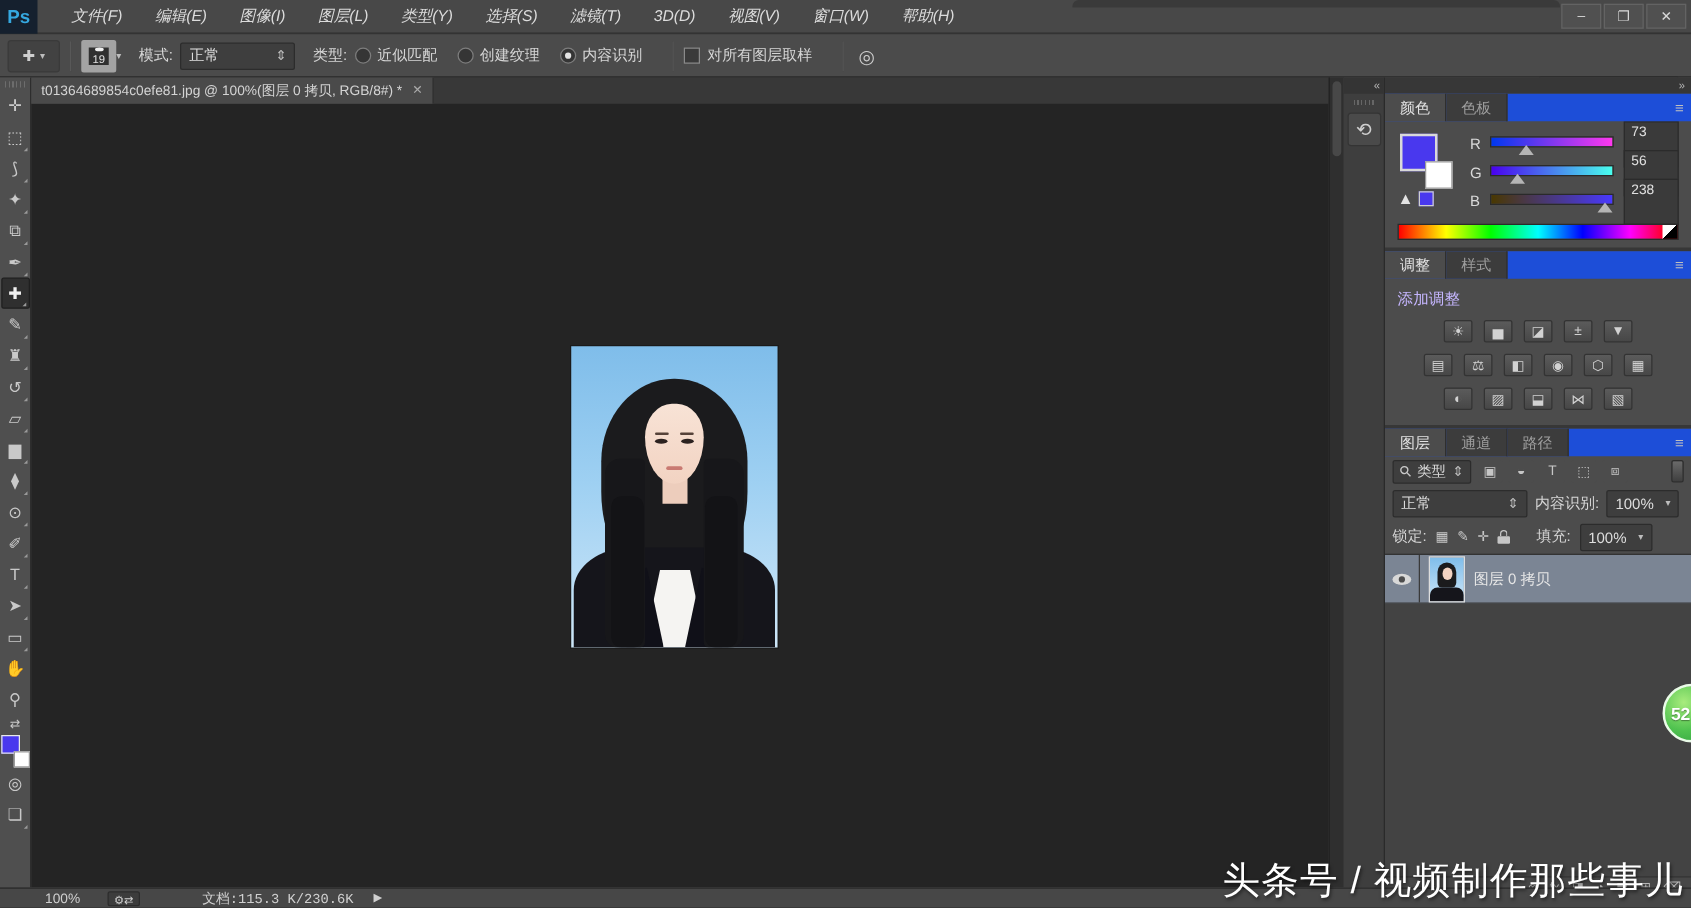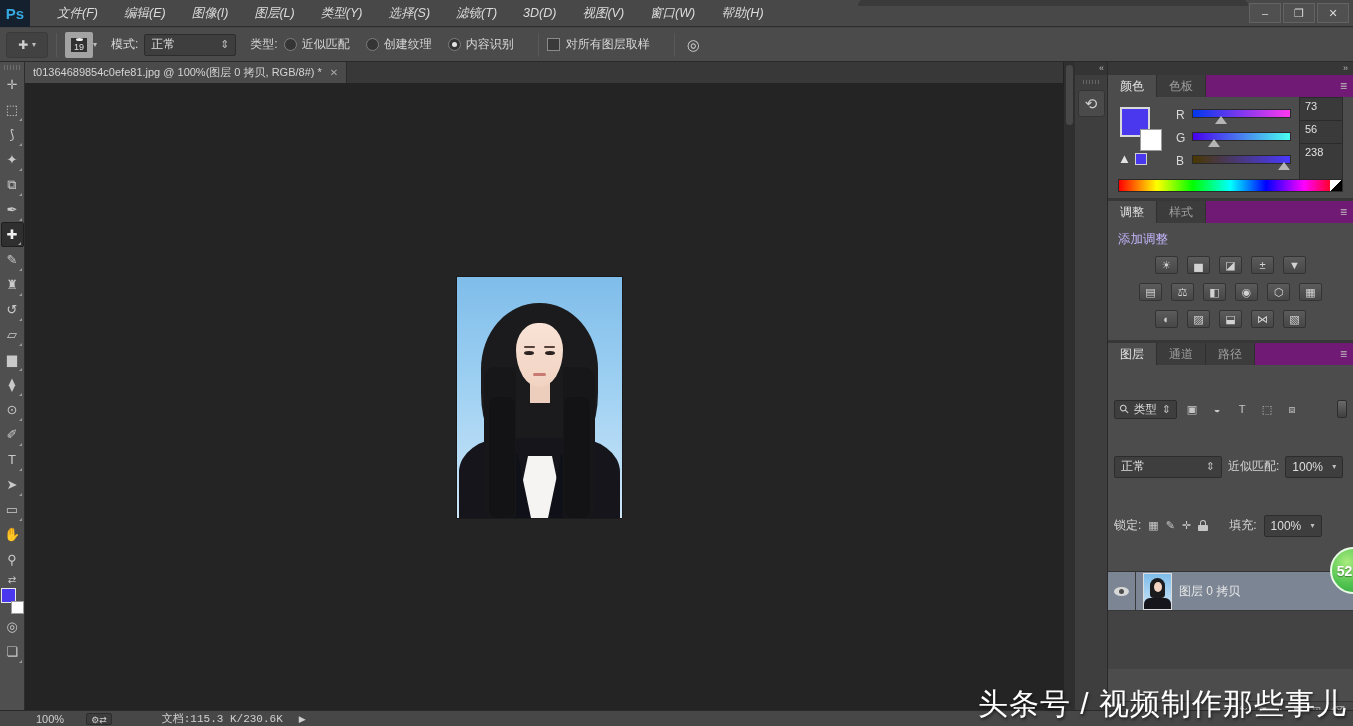--- a/index.html
+++ b/index.html
@@ -92,21 +92,21 @@
   .collapsed-dock { position:absolute; left:1075px; top:62px; width:33px; height:648px; background:#3e3e3e; border-right:1px solid #2a2a2a; }
   .cd-head { height:13px; background:#343434; color:#b5b5b5; font-size:9px; text-align:right; padding:0 3px; line-height:13px; }
   .cd-btn { width:27px; height:27px; margin:6px auto 0; background:#4a4a4a; border:1px solid #343434; border-radius:3px;
     color:#cfcfcf; font-size:15px; display:flex; align-items:center; justify-content:center; }
   .cd-grip { width:17px; height:4px; margin:5px auto 0; background:repeating-linear-gradient(90deg,#666 0 1px,transparent 1px 3px); }
 
   
   .right-dock { position:absolute; left:1108px; top:62px; width:245px; height:648px; background:#424242; color:#d6d6d6; font-size:12px; }
   .dock-head { height:13px; background:#373737; color:#b5b5b5; font-size:9px; text-align:right; line-height:13px; padding:0 5px; }
   .panel { border-bottom:3px solid #373737; background:#4c4c4c; }
-  .tabs { height:22px; background:#701a75; display:flex; align-items:flex-end; position:relative; }
+  .tabs { height:22px; background:#1d4ed8; display:flex; align-items:flex-end; position:relative; }
   .tab { padding:0 12px; height:22px; line-height:22px; color:#9e9e9e; background:#3c3c3c; border-right:1px solid #2f2f2f; font-size:12px; }
   .tab.active { background:#4c4c4c; color:#e2e2e2; }
   .panel-menu { position:absolute; right:6px; top:4px; color:#c0c0c0; font-size:12px; }
 
   
   .color-body { padding:8px 10px 6px 10px; }
   .color-cols { display:flex; }
   .swatch-area { position:relative; width:52px; height:62px; }
   .fg-big { position:absolute; left:2px; top:2px; width:30px; height:30px; border:2px solid #d9d9d9; }
   .bg-big { position:absolute; left:22px; top:24px; width:22px; height:22px; background:#fff; border:1px solid #9a9a9a; }
@@ -127,21 +127,21 @@
   .spec-end { position:absolute; right:0; top:0; width:12px; height:100%; background:linear-gradient(135deg,#fff 50%,#000 50%); }
 
   
   .adj-body { padding:6px 8px 10px 8px; }
   .adj-title { color:#c4b5fd; margin:2px 0 8px 2px; font-size:12.5px; }
   .adj-row { display:flex; justify-content:center; gap:9px; margin-bottom:9px; }
   .adj-icon { width:23px; height:18px; background:linear-gradient(180deg,#5b5b5b,#474747); border:1px solid #333;
     border-radius:2px; color:#d2d2d2; font-size:11px; display:flex; align-items:center; justify-content:center; }
 
   
-  .panel.layers { border-bottom:none; height:375px; display:flex; flex-direction:column;gap:32px; }
+  .panel.layers { border-bottom:none; height:375px; display:flex; flex-direction:column; }
   .lp-filter { height:24px; display:flex; align-items:center; padding:2px 6px; gap:5px; background:#4c4c4c; }
   .lp-search { height:19px; background:#3e3e3e; border:1px solid #2c2c2c; border-radius:2px; display:flex;
     align-items:center; padding:0 5px; gap:5px; font-size:11.5px; color:#dadada; }
   .mag { display:inline-block; transform:rotate(-45deg); font-size:12px; color:#c9c9c9; }
   .lp-ficon { width:20px; height:18px; display:flex; align-items:center; justify-content:center;
     color:#c6c6c6; font-size:11px; background:#4c4c4c; border-radius:2px; }
   .lp-toggle { margin-left:auto; width:10px; height:18px; background:linear-gradient(180deg,#6a6a6a,#3f3f3f); border:1px solid #2d2d2d; border-radius:2px; }
   .lp-blend { height:27px; display:flex; align-items:center; padding:0 6px; gap:6px; background:#4c4c4c; }
   .lp-lock { height:27px; display:flex; align-items:center; padding:0 6px; gap:7px; background:#4c4c4c; font-size:12px; }
   .lock-ico { color:#c6c6c6; font-size:11px; }
@@ -531,21 +531,21 @@
         <span class="lp-ficon">
             <span>⧈</span>
           </span>
         <span class="lp-toggle"></span>
       </div>
       <div class="lp-blend">
         <div class="select-box" style="width:108px;justify-content:space-between;">
           <span>正常</span>
           <span class="updown">⇕</span>
         </div>
-        <span>近似匹配:</span>
+        <span>内容识别:</span>
         <div class="select-box" style="width:58px;justify-content:space-between;">
           <span>100%</span>
           <span class="mini-arrow">▾</span>
         </div>
       </div>
       <div class="lp-lock">
         <span>锁定:</span>
         <span class="lock-ico"><span>▦</span></span>
         <span class="lock-ico"><span>✎</span></span>
         <span class="lock-ico"><span>✛</span></span>

